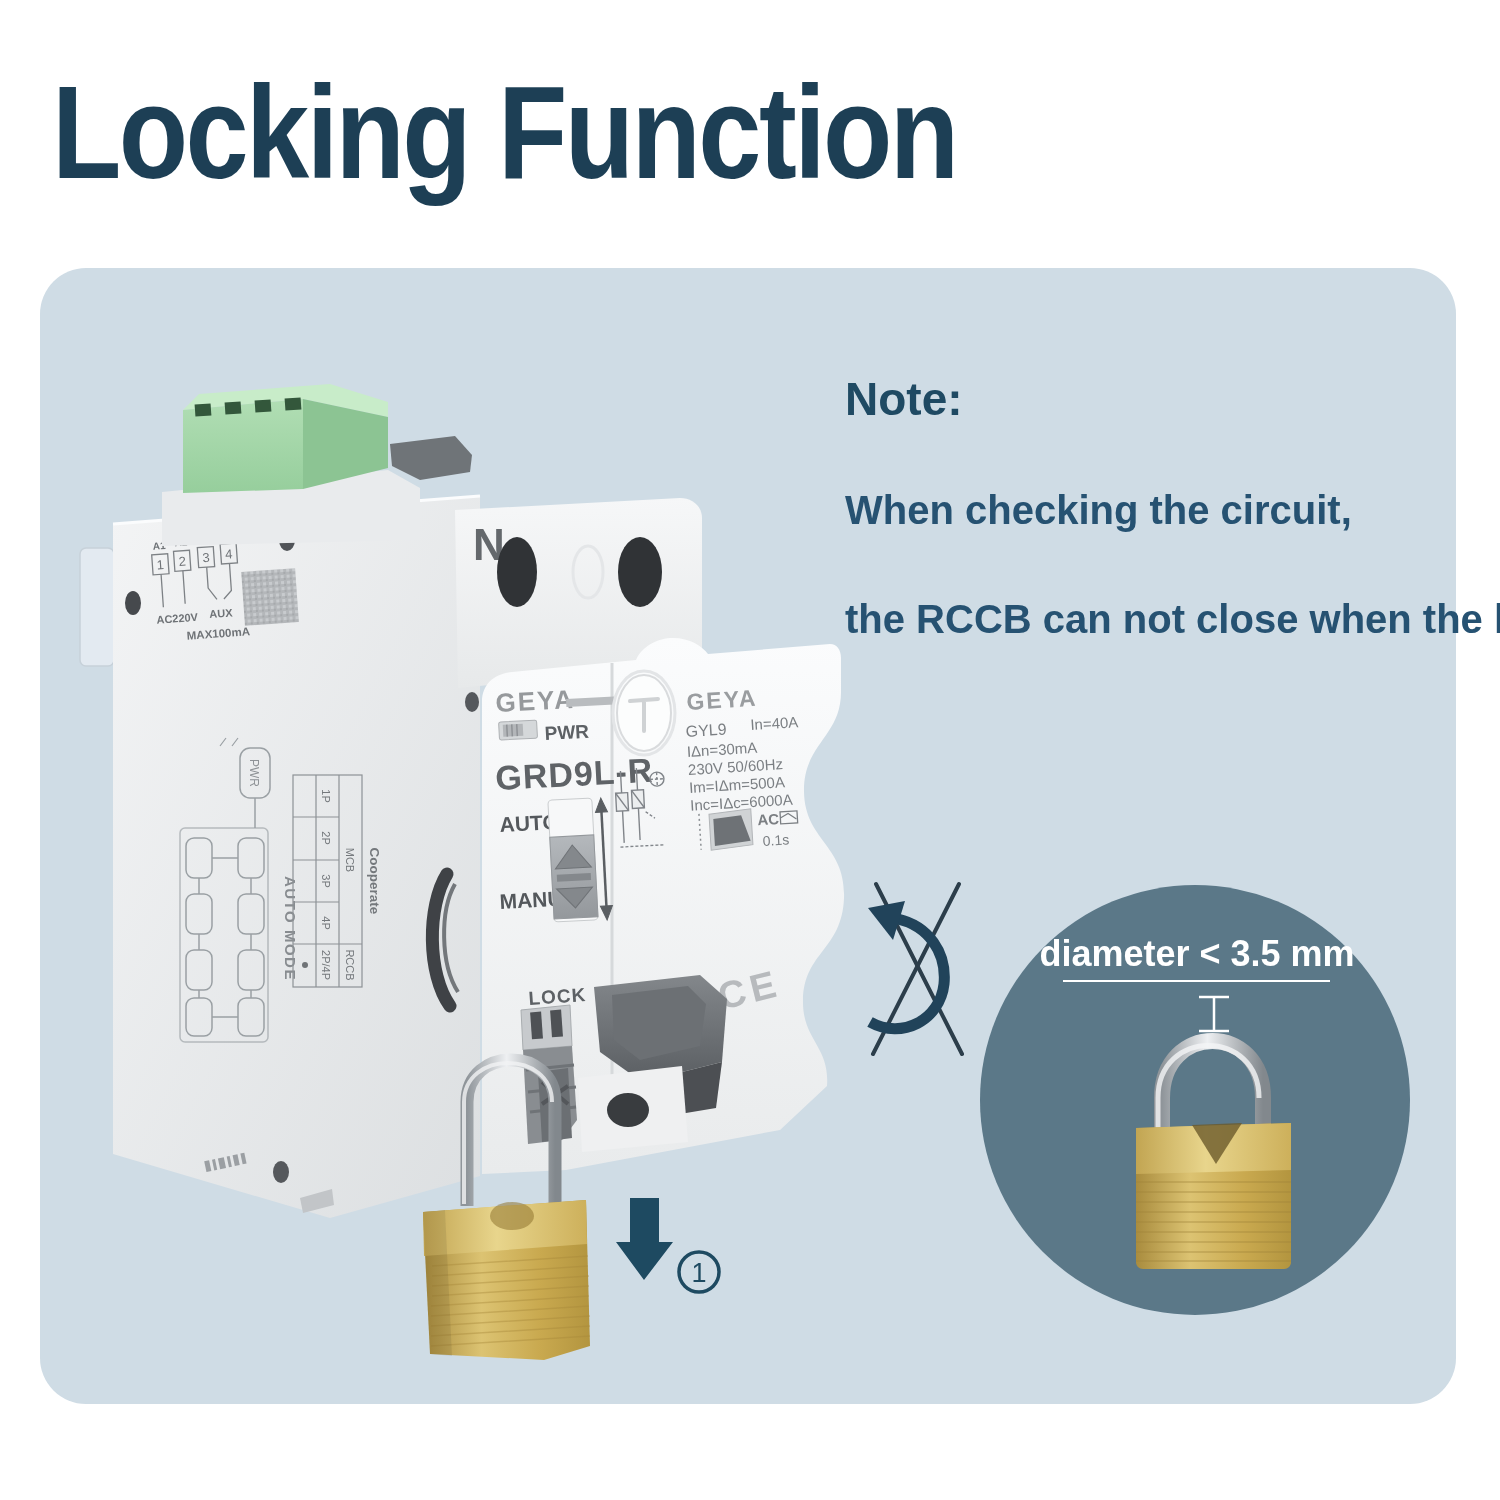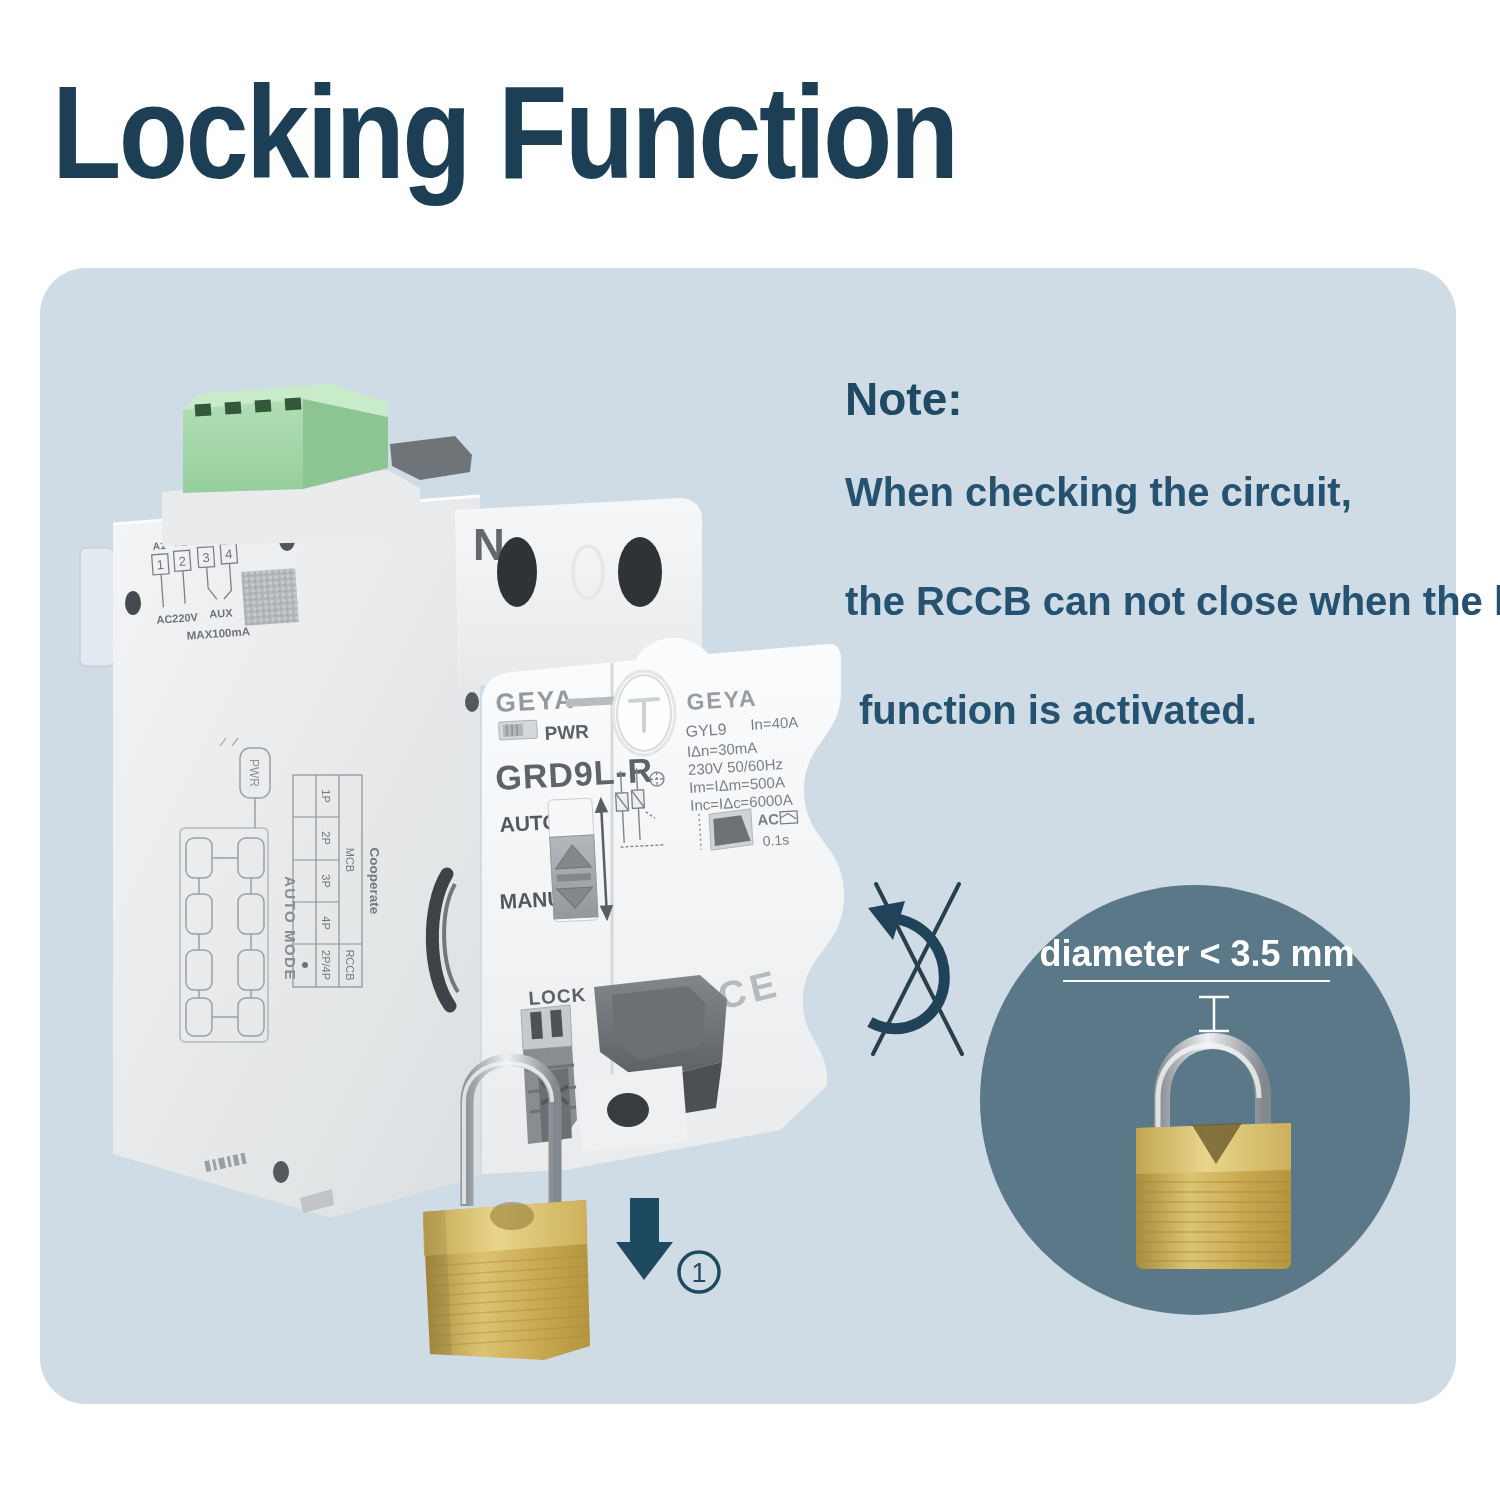--- a/index.html
+++ b/index.html
@@ -11,38 +11,37 @@
     position:absolute;left:52px;top:64px;margin:0;
     font-size:132px;font-weight:700;letter-spacing:-3px;line-height:1.05;
     color:#1d3f55;transform:scaleX(.86);transform-origin:left top;
     white-space:nowrap;
   }
   .panel{
     position:absolute;left:40px;top:268px;width:1416px;height:1136px;
     background:#cfdce5;border-radius:46px;
   }
   .note{position:absolute;left:845px;top:372px;width:620px;color:#265272;}
-  .note .note-heading{font-size:46px;font-weight:700;color:#1f4a63;margin:0 0 44px 0;}
+  .note .note-heading{font-size:46px;font-weight:700;color:#1f4a63;margin:0 0 62px 0;}
   .note p{font-size:40px;font-weight:700;margin:0 0 64px 0;white-space:nowrap;}
   .note p.indent{padding-left:14px;}
   svg.scene{position:absolute;left:0;top:0;}
   text{font-family:"Liberation Sans",sans-serif;}
 </style>
 </head>
 <body>
 
 <h1 class="page-title">Locking Function</h1>
 
 <div class="panel"></div>
 
 <div class="note">
   <div class="note-heading">Note:</div>
   <p>When checking the circuit,</p>
   <p>the RCCB can not close when the lock</p>
-  <p class="indent">function is activated.</p>
 </div>
 
 <svg class="scene" width="1500" height="1500" viewBox="0 0 1500 1500">
   <defs>
     <linearGradient id="gSide" x1="0" y1="0" x2="1" y2="1">
       <stop offset="0" stop-color="#f3f4f5"></stop>
         <stop offset="1" stop-color="#dcdfe1"></stop>
     </linearGradient>
     <linearGradient id="gFront" x1="0" y1="0" x2="0" y2="1">
       <stop offset="0" stop-color="#fbfcfd"></stop>

